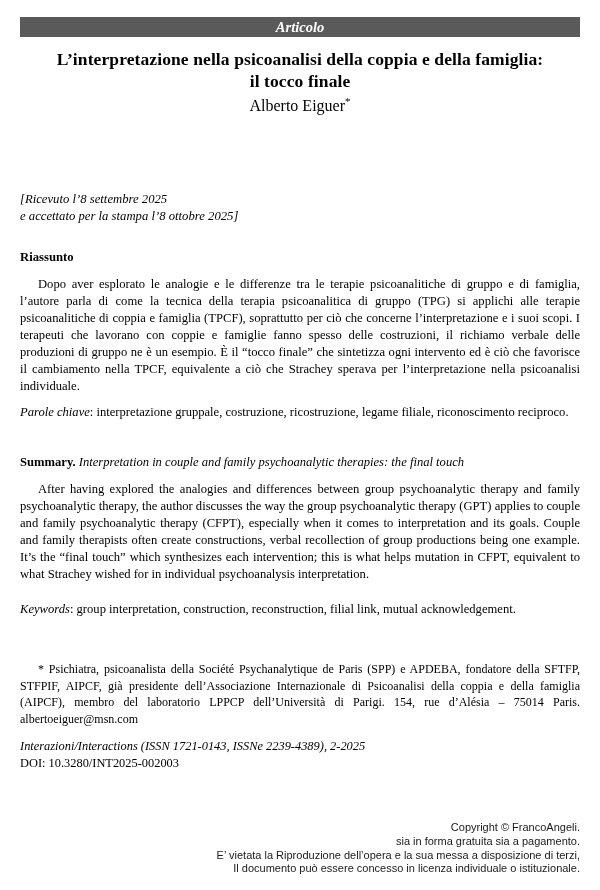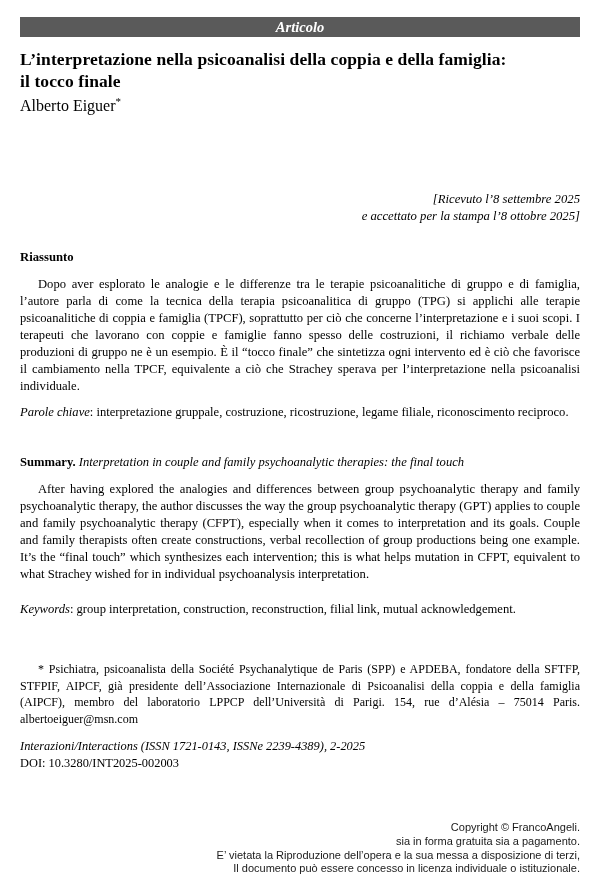--- a/index.html
+++ b/index.html
@@ -19,30 +19,30 @@
 
   .header-bar {
     top: 17px; height: 20px;
     background: #5a5a5a;
     color: #ffffff;
     text-align: center;
     font-size: 14.5px; line-height: 20px;
     font-weight: bold; font-style: italic;
   }
 
-  .title-block { top: 49px; }
+  .title-block { top: 49px; text-align: center; }
   .title-line {
     font-size: 17.5px; font-weight: bold; line-height: 21.5px;
     letter-spacing: 0.1px;
   }
   .author-line { font-size: 16px; line-height: 19px; }
   .author-mark { font-size: 11px; vertical-align: super; }
 
   .dates-block {
-    top: 191px; text-align: right;
+    top: 191px; 
     font-style: italic; font-size: 12.7px; line-height: 17px;
   }
 
   .riassunto-heading { top: 250px; font-weight: bold; font-size: 12.7px; }
 
   .para {
     font-size: 12.6px; line-height: 17px;
     text-align: justify;
   }
   .indent { text-indent: 18px; }

